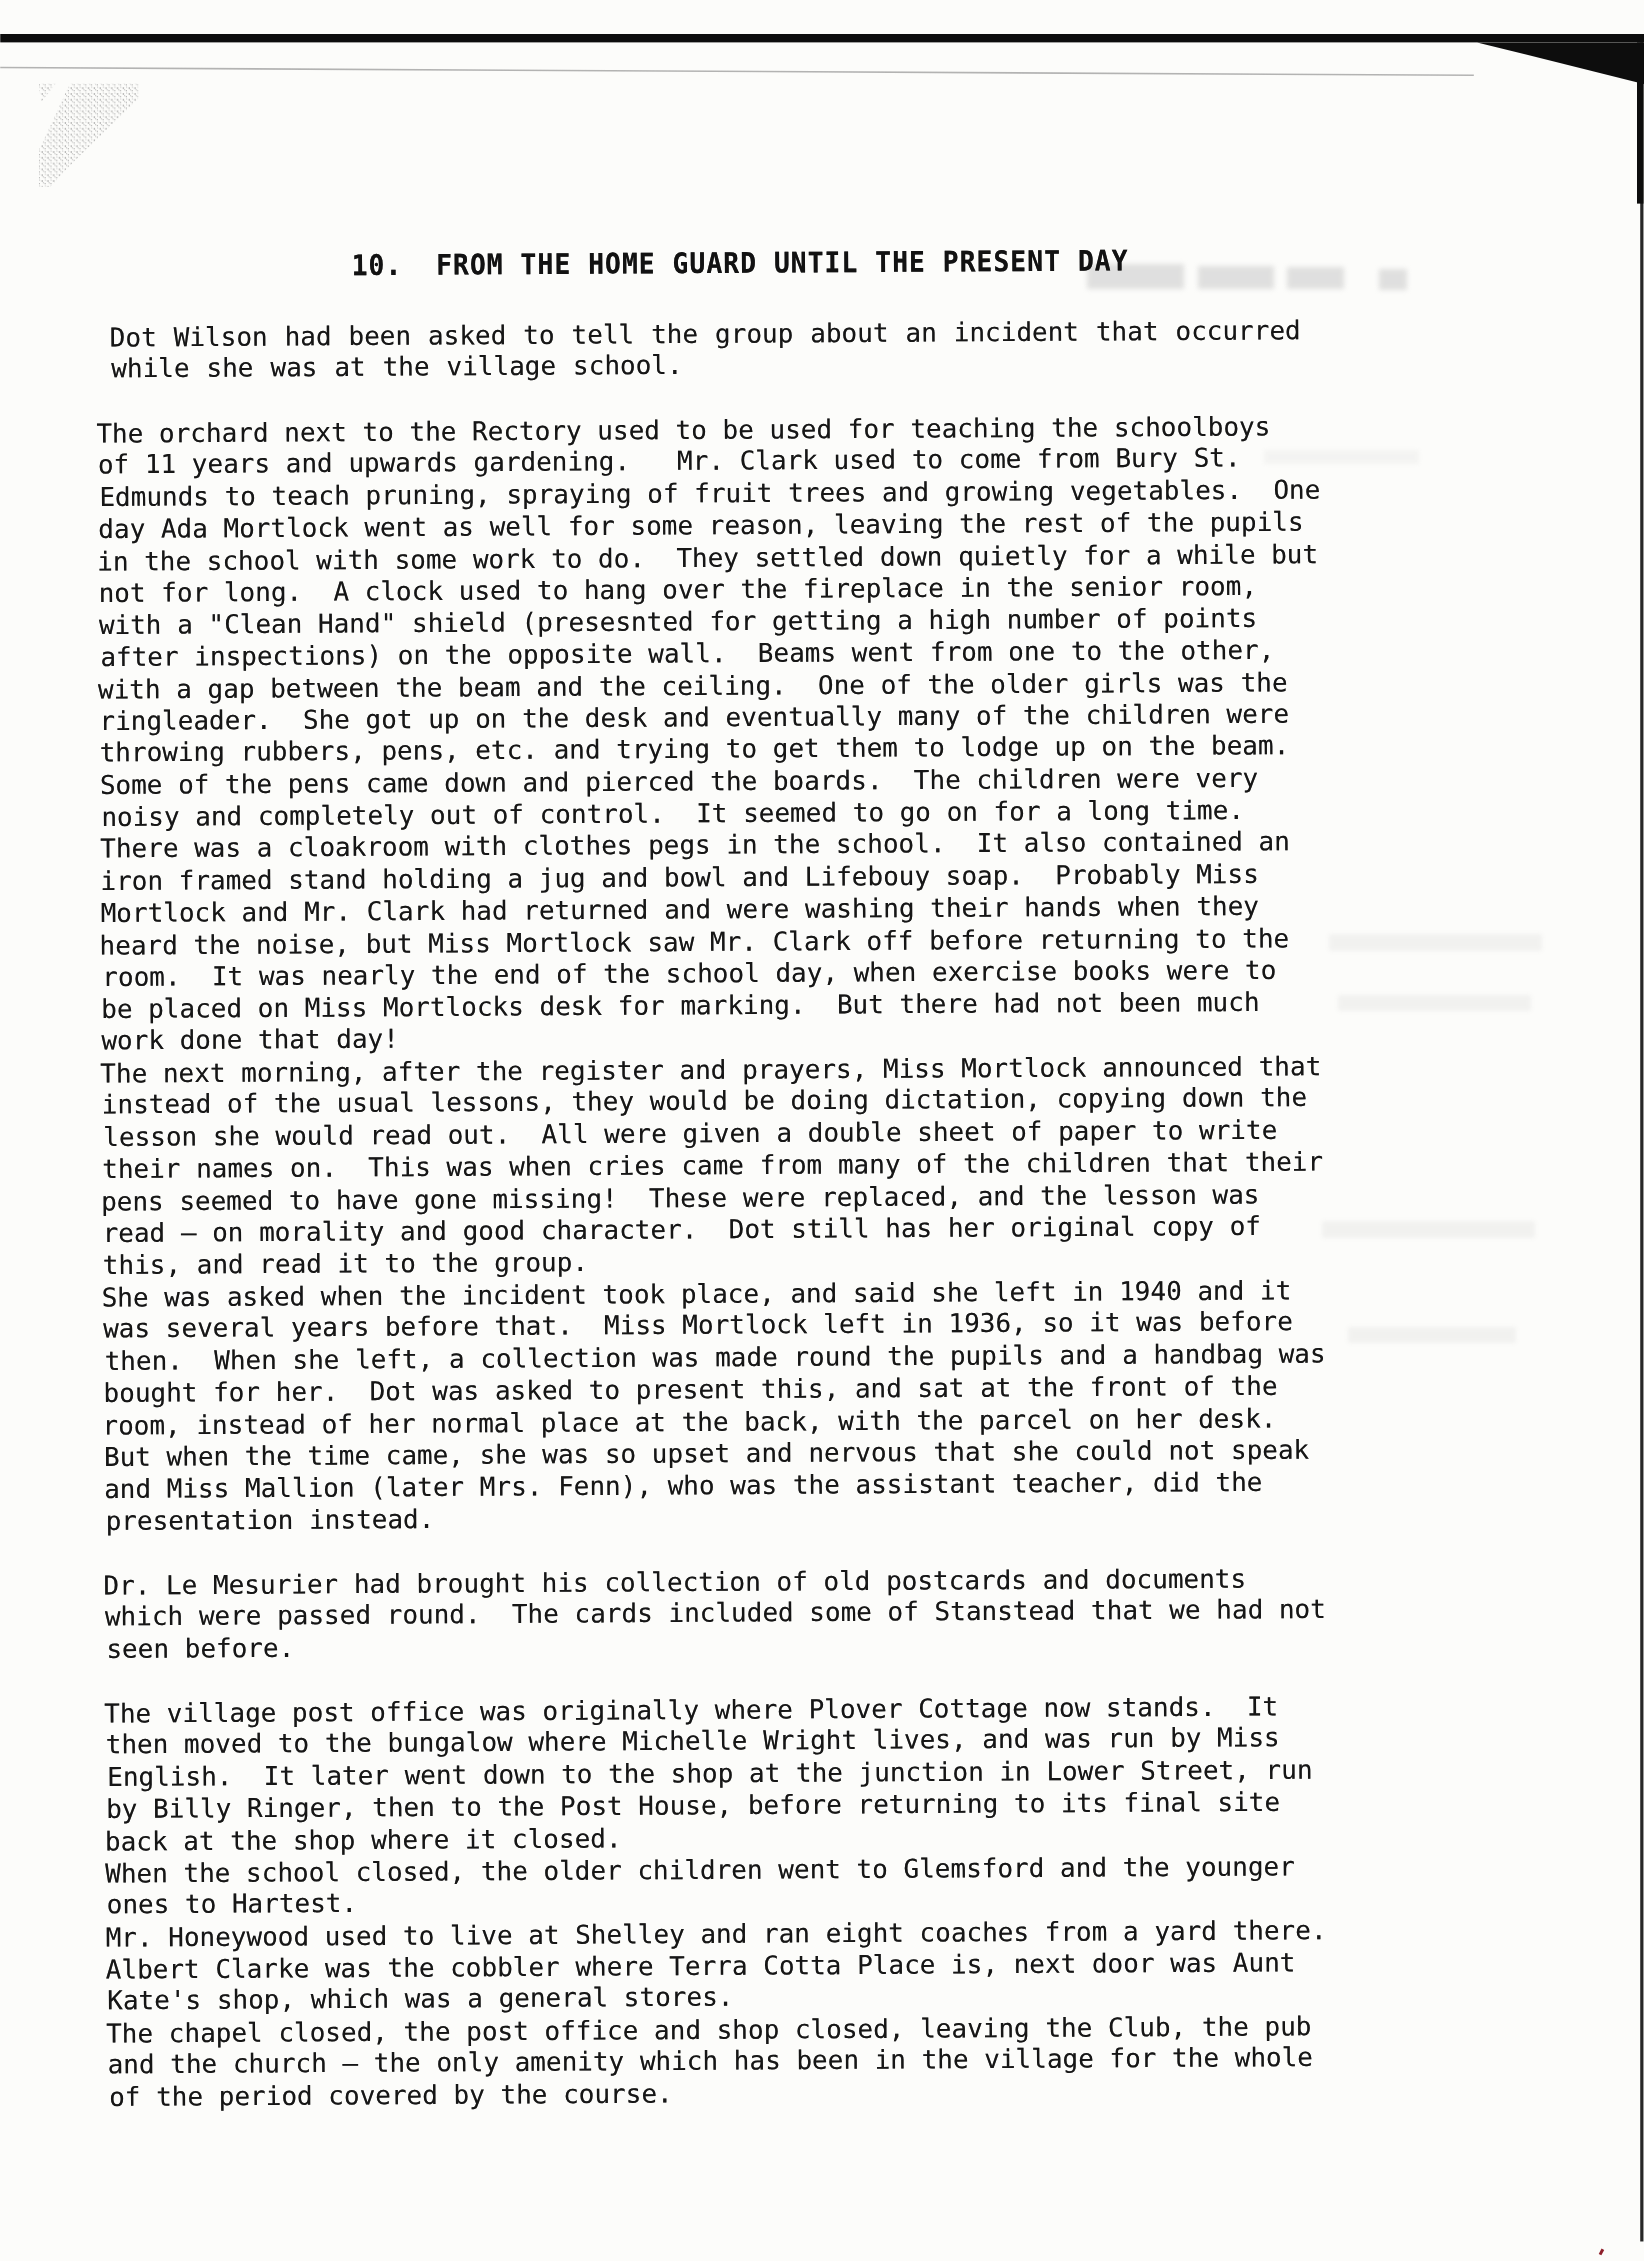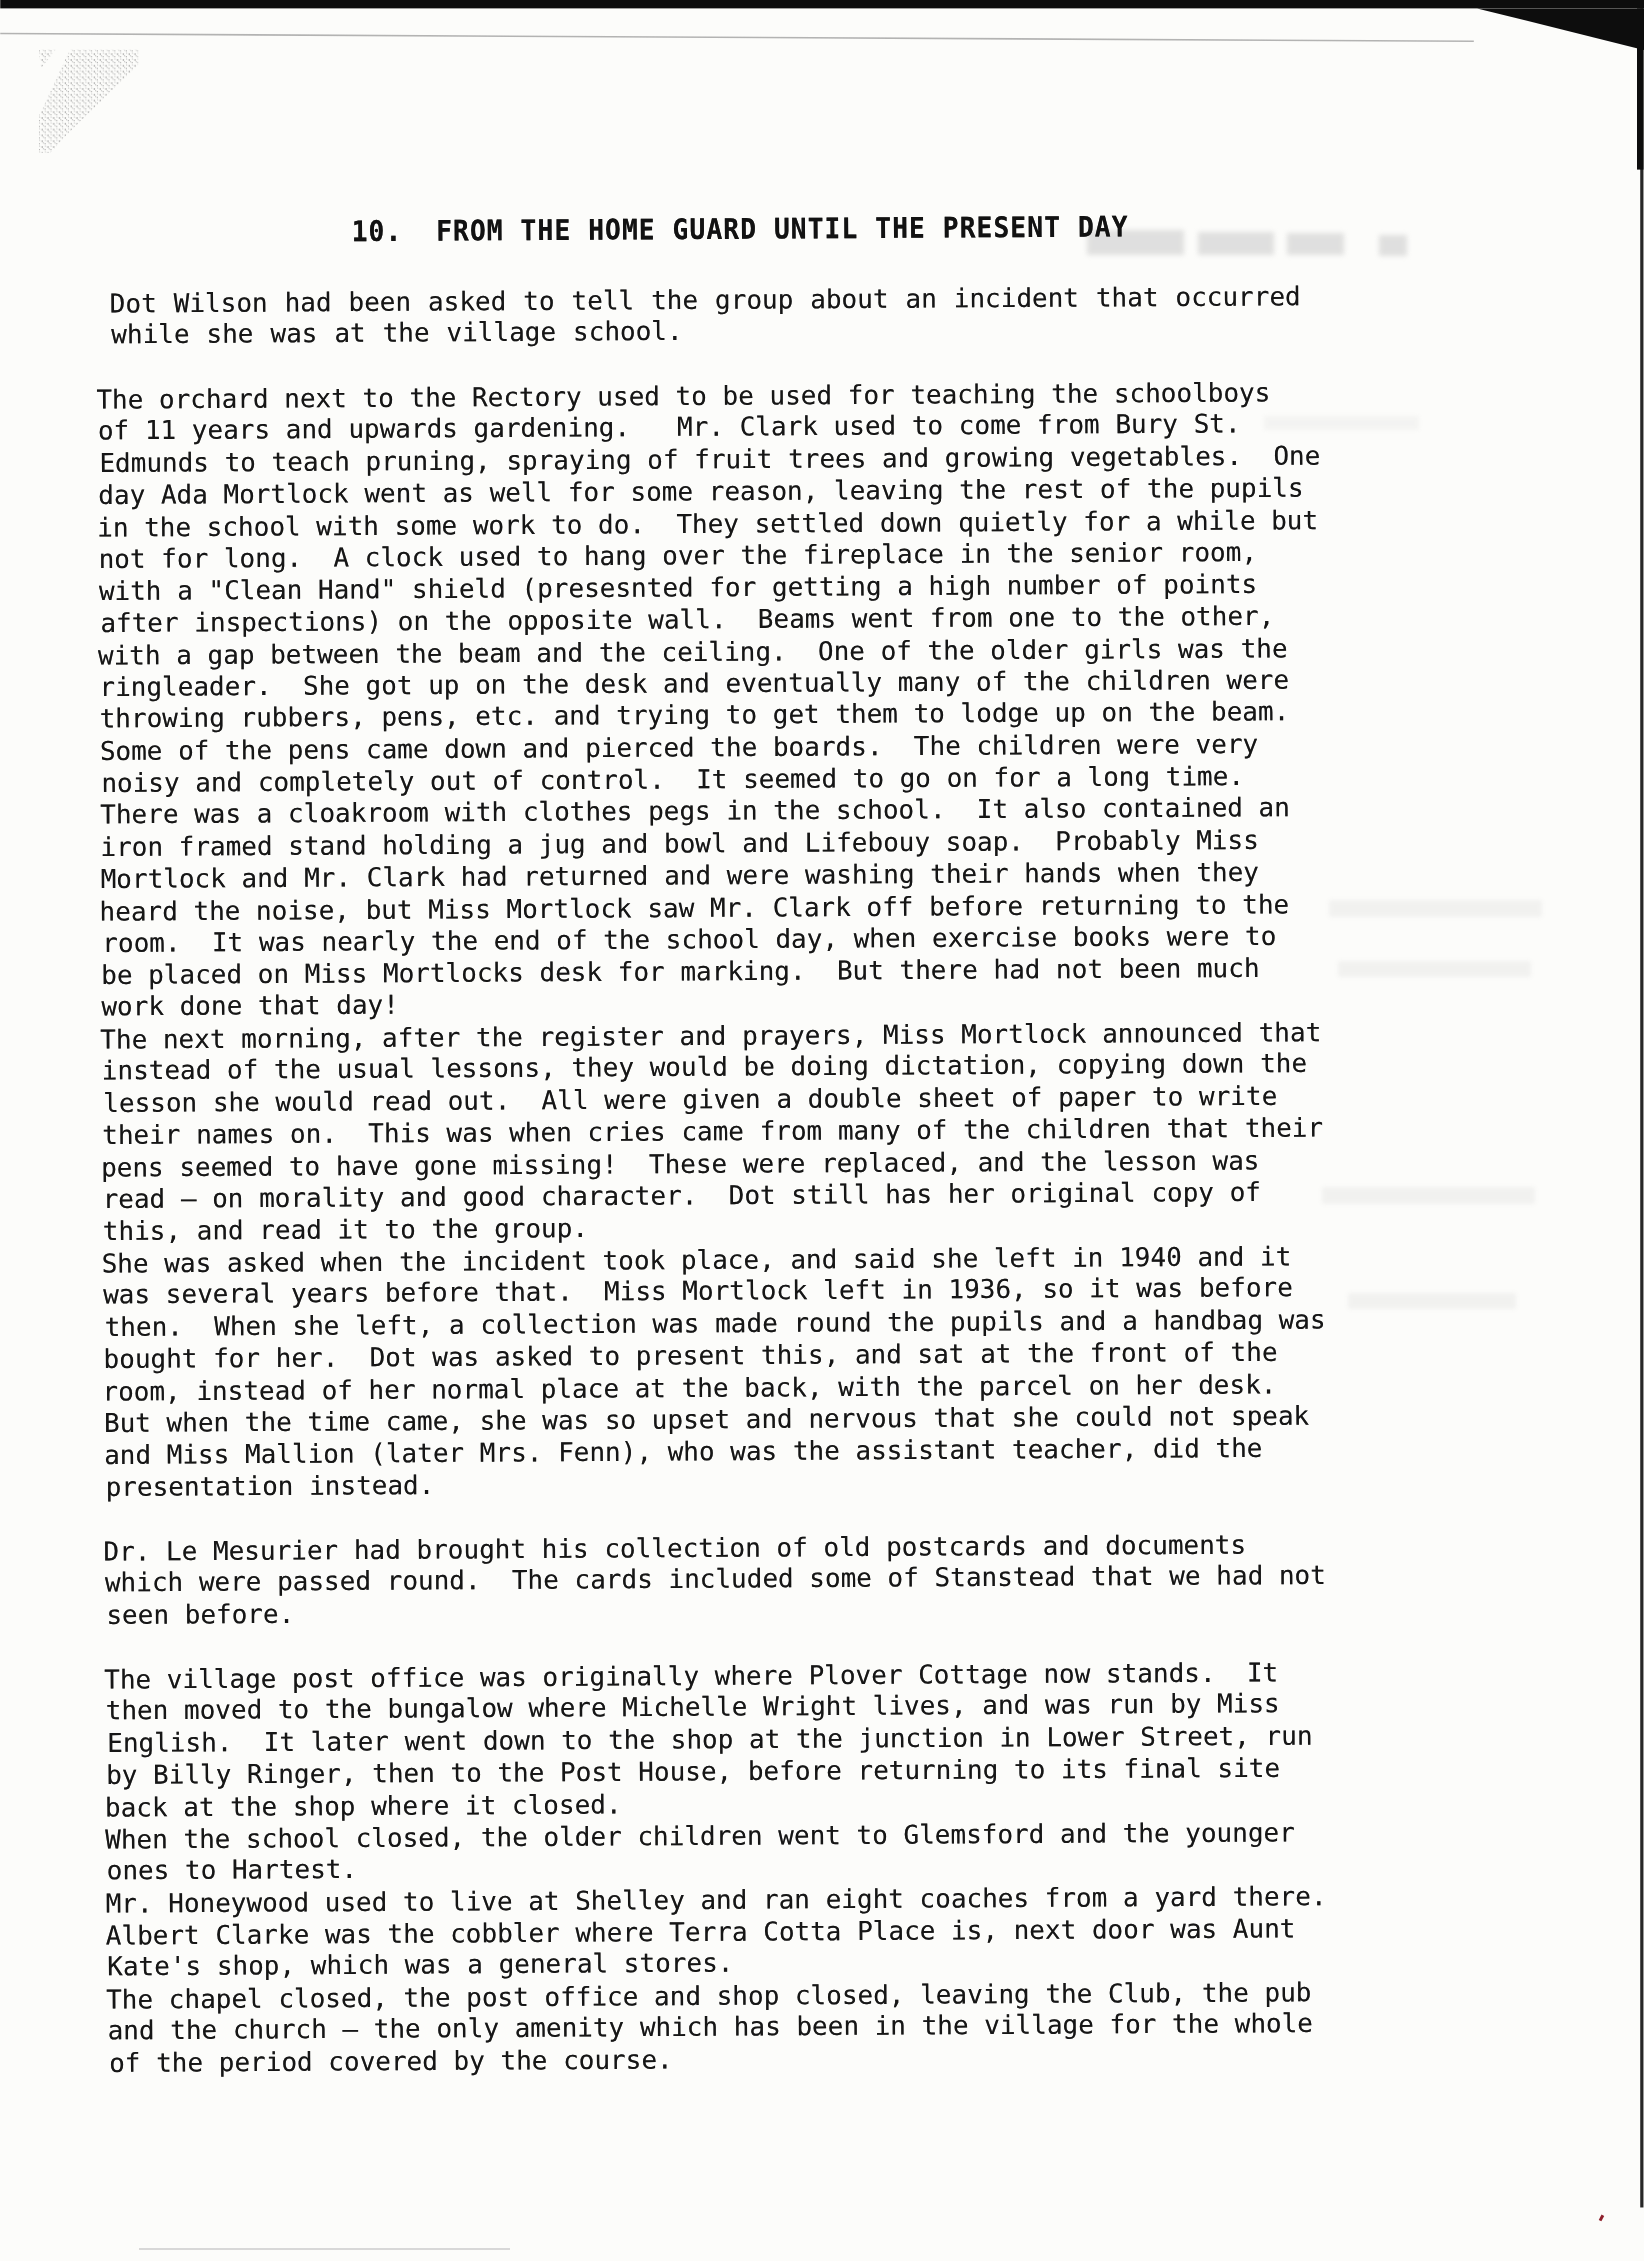--- a/index.html
+++ b/index.html
@@ -1,21 +1,21 @@
 <!DOCTYPE html>
 <html style="font-size:10.3px"><head>
 <meta charset="utf-8">
 <style>
   html,body{margin:0;padding:0;}
   body{
     width:1645px;height:2261px;position:relative;overflow:hidden;
     background:#fcfcfa;
     font-family:"DejaVu Sans Mono","Liberation Mono",monospace;
   }
-  .page{position:absolute;inset:0;}
+  .page{position:absolute;inset:0;margin-top:34px;}
   
   .scan-svg{position:absolute;left:0;top:0;}
   
   .skew-wrap{
     position:absolute;left:97px;top:287px;
     transform:rotate(-0.35deg);transform-origin:0 0;
   }
   .doc-title{
     position:absolute;left:255px;top:-70px;margin:0;
     font-size:26.4px;line-height:32px;font-weight:bold;

